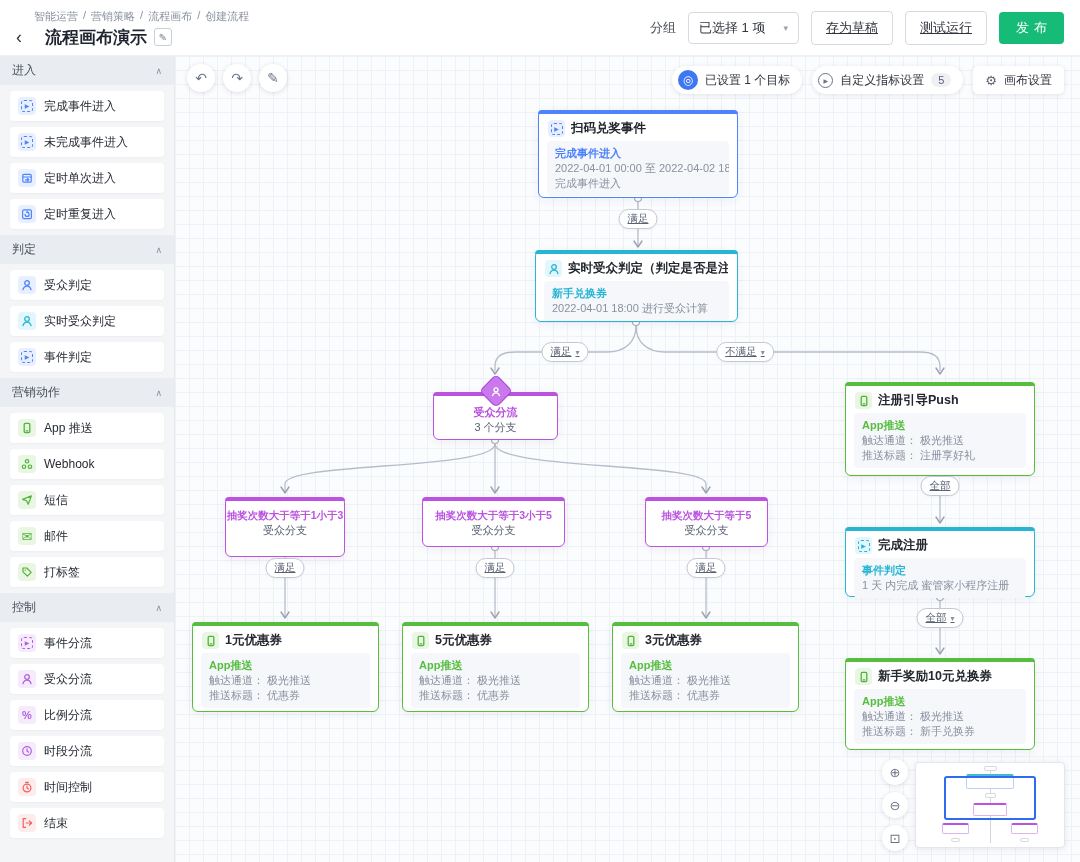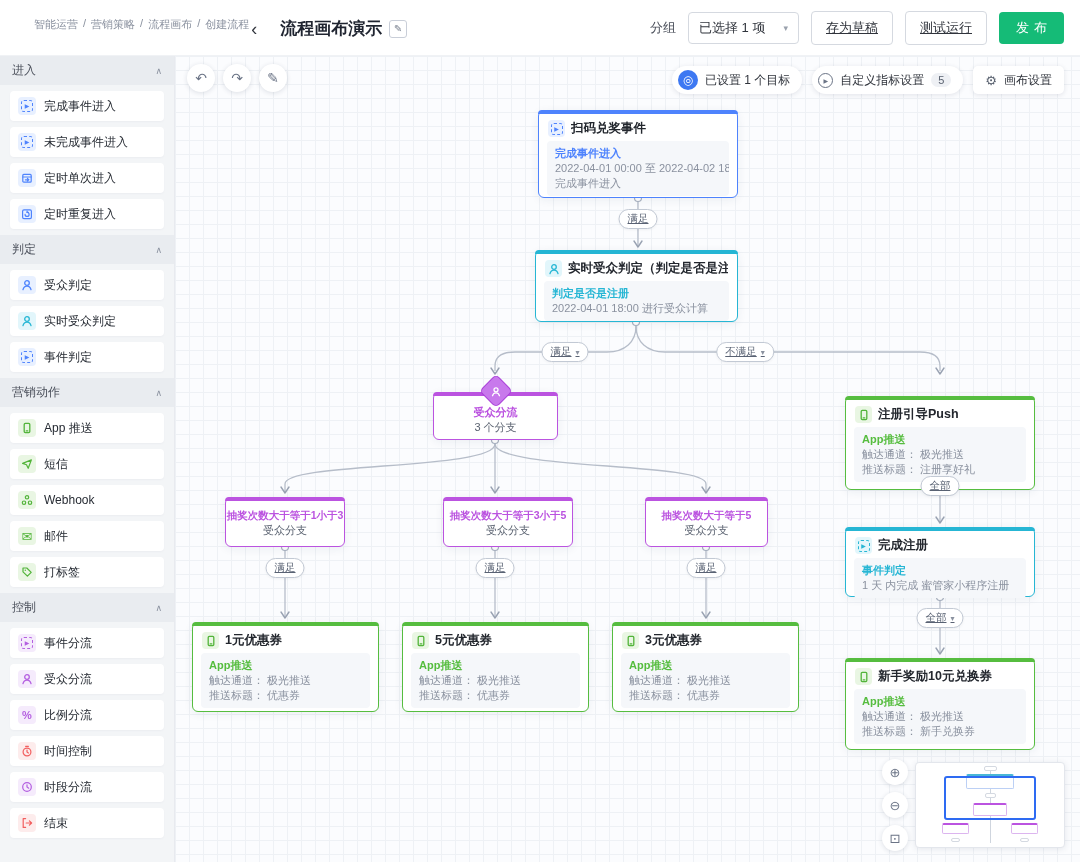--- a/index.html
+++ b/index.html
@@ -1,21 +1,21 @@
 <!DOCTYPE html>
 <html><head>
 <meta charset="utf-8">
 <style>
   html,body{margin:0;padding:0;width:1080px;height:862px;overflow:hidden;
     font-family:"Liberation Sans","DejaVu Sans",sans-serif;background:#fff;}
   *{box-sizing:border-box;}
 
   
   .header{height:56px;background:#fff;display:flex;justify-content:space-between;align-items:center;padding:0 16px;border-bottom:1px solid #f0f2f5;}
-  .h-left{display:flex;flex-direction:row;gap:2px;padding-top:2px;justify-content:center;}
+  .h-left{display:flex;flex-direction:column;gap:2px;padding-top:2px;justify-content:center;}
   .crumbs{font-size:11px;color:#8a919f;display:flex;gap:5px;padding-left:18px;}
   .crumbs span{cursor:default;}
   .title-row{display:flex;align-items:center;gap:7px;}
   .back{font-size:18px;color:#30343c;line-height:1;}
   .page-title{font-size:17px;font-weight:bold;color:#1f2430;margin-left:16px;}
   .edit-box{width:18px;height:18px;border:1px solid #c9ced8;border-radius:3px;color:#7a8290;font-size:10px;display:flex;align-items:center;justify-content:center;}
   .h-right{display:flex;align-items:center;gap:12px;}
   .grp-label{font-size:13px;color:#4a4f5a;}
   .select{display:flex;align-items:center;gap:18px;border:1px solid #d5d9e0;border-radius:4px;padding:6px 10px;font-size:13px;color:#30343c;background:#fff;}
   .select .caret{font-size:9px;color:#9aa1ad;}
@@ -202,37 +202,37 @@
       <span class="tile t-green">
         <svg width="12" height="12" viewBox="0 0 12 12" fill="none" stroke="currentColor" stroke-width="1.3" stroke-linecap="round">
             <rect x="3.2" y="1.4" width="5.6" height="9.2" rx="1.1"></rect>
             <path d="M5.2 8.9h1.6"></path>
           </svg>
       </span>
       <span>App 推送</span>
     </div>
     <div class="sb-item">
       <span class="tile t-green">
-        <svg width="12" height="12" viewBox="0 0 12 12" fill="none" stroke="currentColor" stroke-width="1.2" stroke-linejoin="round">
-            <path d="M1.6 5.4 10.4 1.9 7.2 10.3 5.5 6.8Z"></path>
-          </svg>
-      </span>
-      <span>短信</span>
-    </div>
-    <div class="sb-item">
-      <span class="tile t-green">
         <svg width="12" height="12" viewBox="0 0 12 12" fill="none" stroke="currentColor" stroke-width="1.2">
             <circle cx="6" cy="3.3" r="1.7"></circle>
             <circle cx="3" cy="8.7" r="1.7"></circle>
             <circle cx="9" cy="8.7" r="1.7"></circle>
           </svg>
       </span>
       <span>Webhook</span>
     </div>
     <div class="sb-item">
+      <span class="tile t-green">
+        <svg width="12" height="12" viewBox="0 0 12 12" fill="none" stroke="currentColor" stroke-width="1.2" stroke-linejoin="round">
+            <path d="M1.6 5.4 10.4 1.9 7.2 10.3 5.5 6.8Z"></path>
+          </svg>
+      </span>
+      <span>短信</span>
+    </div>
+    <div class="sb-item">
       <span class="tile t-green glyph14">
           <span>✉</span>
         </span>
       <span>邮件</span>
     </div>
     <div class="sb-item">
       <span class="tile t-green">
         <svg width="12" height="12" viewBox="0 0 12 12" fill="none" stroke="currentColor" stroke-width="1.2" stroke-linejoin="round">
             <path d="M2 2h3.8l4.4 4.4-3.8 3.8L2 5.8Z"></path>
             <circle cx="4.3" cy="4.3" r=".7" fill="currentColor" stroke="none"></circle>
@@ -262,36 +262,36 @@
       </span>
       <span>受众分流</span>
     </div>
     <div class="sb-item">
       <span class="tile t-purple glyph11">
           <span>%</span>
         </span>
       <span>比例分流</span>
     </div>
     <div class="sb-item">
+      <span class="tile t-purple">
+        <svg width="12" height="12" viewBox="0 0 12 12" fill="none" stroke="currentColor" stroke-width="1.2" stroke-linecap="round">
+            <circle cx="6" cy="6" r="4.3"></circle>
+            <path d="M6 3.8V6l1.7 1.2"></path>
+          </svg>
+      </span>
+      <span>时段分流</span>
+    </div>
+    <div class="sb-item">
       <span class="tile t-red">
         <svg width="12" height="12" viewBox="0 0 12 12" fill="none" stroke="currentColor" stroke-width="1.2" stroke-linecap="round">
             <circle cx="6" cy="7" r="3.9"></circle>
             <path d="M6 5v2l1.4 1M4.6 1.3h2.8"></path>
           </svg>
       </span>
       <span>时间控制</span>
-    </div>
-    <div class="sb-item">
-      <span class="tile t-purple">
-        <svg width="12" height="12" viewBox="0 0 12 12" fill="none" stroke="currentColor" stroke-width="1.2" stroke-linecap="round">
-            <circle cx="6" cy="6" r="4.3"></circle>
-            <path d="M6 3.8V6l1.7 1.2"></path>
-          </svg>
-      </span>
-      <span>时段分流</span>
     </div>
     <div class="sb-item">
       <span class="tile t-red">
         <svg width="12" height="12" viewBox="0 0 12 12" fill="none" stroke="currentColor" stroke-width="1.2" stroke-linecap="round" stroke-linejoin="round">
             <path d="M4.6 1.6H2.2v8.8h2.4M5.2 6h5.2M8.4 3.8 10.6 6 8.4 8.2"></path>
           </svg>
       </span>
       <span>结束</span>
     </div>
   </div>
@@ -390,21 +390,21 @@
       <div class="nt">
         <span class="tile16 t-cyan">
           <svg width="12" height="12" viewBox="0 0 12 12" fill="none" stroke="currentColor" stroke-width="1.3" stroke-linecap="round">
               <circle cx="6" cy="4" r="2.3"></circle>
               <path d="M2 10.6c.6-2.3 2.2-3.4 4-3.4s3.4 1.1 4 3.4"></path>
             </svg>
         </span>
         <span class="nt-text">实时受众判定（判定是否是注册...</span>
       </div>
       <div class="nb">
-        <div class="tag">判定是否是注册</div>
+        <div class="tag">新手兑换券</div>
         <div>2022-04-01 18:00 进行受众计算</div>
       </div>
     </div>
 
     <div class="chip" style="left:390px;top:296px">
       <span>满足</span>
         <span class="ch-caret">▾</span>
     </div>
     <div class="chip" style="left:570px;top:296px">
       <span>不满足</span>
@@ -416,26 +416,26 @@
       <div class="diamond">
         <svg width="11" height="11" viewBox="0 0 12 12" fill="none" stroke="#fff" stroke-width="1.4" stroke-linecap="round">
             <circle cx="6" cy="4" r="2.2"></circle>
             <path d="M2.2 10.4c.6-2.2 2-3.2 3.8-3.2s3.2 1 3.8 3.2"></path>
           </svg>
       </div>
       <div class="ct">受众分流</div>
       <div class="cs">3 个分支</div>
     </div>
 
-    <div class="node n-purple center" style="left:50px;top:441px;width:120px;height:50px">
+    <div class="node n-purple center" style="left:50px;top:441px;width:120px;height:60px">
       <div class="bar"></div>
       <div class="ct small">抽奖次数大于等于1小于3</div>
       <div class="cs">受众分支</div>
     </div>
-    <div class="node n-purple center" style="left:268px;top:441px;width:130px;height:50px">
+    <div class="node n-purple center" style="left:247px;top:441px;width:143px;height:50px">
       <div class="bar"></div>
       <div class="ct small">抽奖次数大于等于3小于5</div>
       <div class="cs">受众分支</div>
     </div>
     <div class="node n-purple center" style="left:470px;top:441px;width:123px;height:50px">
       <div class="bar"></div>
       <div class="ct small">抽奖次数大于等于5</div>
       <div class="cs">受众分支</div>
     </div>
 
@@ -494,21 +494,21 @@
         </span>
         <span class="nt-text">3元优惠券</span>
       </div>
       <div class="nb">
         <div class="tag">App推送</div>
         <div>触达通道： 极光推送</div>
         <div>推送标题： 优惠券</div>
       </div>
     </div>
 
-    <div class="node n-green" style="left:670px;top:340px;width:190px;height:94px">
+    <div class="node n-green" style="left:670px;top:326px;width:190px;height:94px">
       <div class="bar"></div>
       <div class="nt">
         <span class="tile16 t-green">
           <svg width="12" height="12" viewBox="0 0 12 12" fill="none" stroke="currentColor" stroke-width="1.3" stroke-linecap="round">
               <rect x="3.2" y="1.4" width="5.6" height="9.2" rx="1.1"></rect>
               <path d="M5.2 8.9h1.6"></path>
             </svg>
         </span>
         <span class="nt-text">注册引导Push</span>
       </div>

